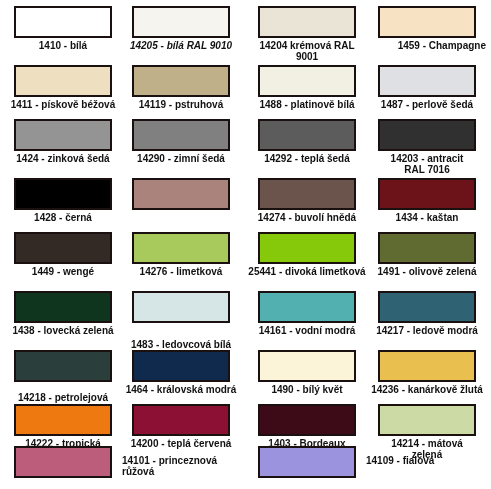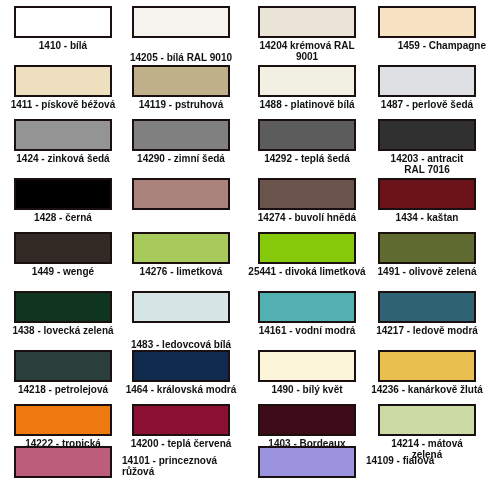--- a/index.html
+++ b/index.html
@@ -48,21 +48,21 @@
 </head>
 <body>
 
 <div id="chart">
     <div class="swatch-cell" style="left: 0px; top: 0px;">
       <div class="swatch" style="left: 14px; top: 6px; width: 98px; height: 32px; background: rgb(255, 255, 255);"></div>
       <div class="swatch-label" style="left: 4px; top: 40px; width: 118px;">1410 - bílá</div>
     </div>
     <div class="swatch-cell" style="left: 0px; top: 0px;">
       <div class="swatch" style="left: 132px; top: 6px; width: 98px; height: 32px; background: rgb(245, 244, 238);"></div>
-      <div class="swatch-label" style="left: 122px; top: 52px; width: 118px;">14205 - bílá RAL 9010</div>
+      <div class="swatch-label" style="left: 122px; top: 40px; width: 118px; font-style: italic;">14205 - bílá RAL 9010</div>
     </div>
     <div class="swatch-cell" style="left: 0px; top: 0px;">
       <div class="swatch" style="left: 258px; top: 6px; width: 98px; height: 32px; background: rgb(233, 228, 214);"></div>
       <div class="swatch-label" style="left: 248px; top: 40px; width: 118px;">14204 krémová RAL 9001</div>
     </div>
     <div class="swatch-cell" style="left: 0px; top: 0px;">
       <div class="swatch" style="left: 378px; top: 6px; width: 98px; height: 32px; background: rgb(247, 226, 195);"></div>
       <div class="swatch-label" style="left: 368px; top: 40px; width: 118px; text-align: right;">1459 - Champagne</div>
     </div>
     <div class="swatch-cell" style="left: 0px; top: 0px;">
@@ -141,21 +141,21 @@
     <div class="swatch-cell" style="left: 0px; top: 0px;">
       <div class="swatch" style="left: 258px; top: 291px; width: 98px; height: 32px; background: rgb(82, 176, 176);"></div>
       <div class="swatch-label" style="left: 248px; top: 325px; width: 118px;">14161 - vodní modrá</div>
     </div>
     <div class="swatch-cell" style="left: 0px; top: 0px;">
       <div class="swatch" style="left: 378px; top: 291px; width: 98px; height: 32px; background: rgb(47, 98, 114);"></div>
       <div class="swatch-label" style="left: 368px; top: 325px; width: 118px;">14217 - ledově modrá</div>
     </div>
     <div class="swatch-cell" style="left: 0px; top: 0px;">
       <div class="swatch" style="left: 14px; top: 350px; width: 98px; height: 32px; background: rgb(42, 62, 60);"></div>
-      <div class="swatch-label" style="left: 4px; top: 384px; width: 118px;">14218 - petrolejová</div>
+      <div class="swatch-label" style="left: 4px; top: 392px; width: 118px;">14218 - petrolejová</div>
     </div>
     <div class="swatch-cell" style="left: 0px; top: 0px;">
       <div class="swatch" style="left: 132px; top: 350px; width: 98px; height: 32px; background: rgb(16, 42, 78);"></div>
       <div class="swatch-label" style="left: 122px; top: 384px; width: 118px;">1464 - královská modrá</div>
     </div>
     <div class="swatch-cell" style="left: 0px; top: 0px;">
       <div class="swatch" style="left: 258px; top: 350px; width: 98px; height: 32px; background: rgb(252, 244, 216);"></div>
       <div class="swatch-label" style="left: 248px; top: 384px; width: 118px;">1490 - bílý květ</div>
     </div>
     <div class="swatch-cell" style="left: 0px; top: 0px;">

